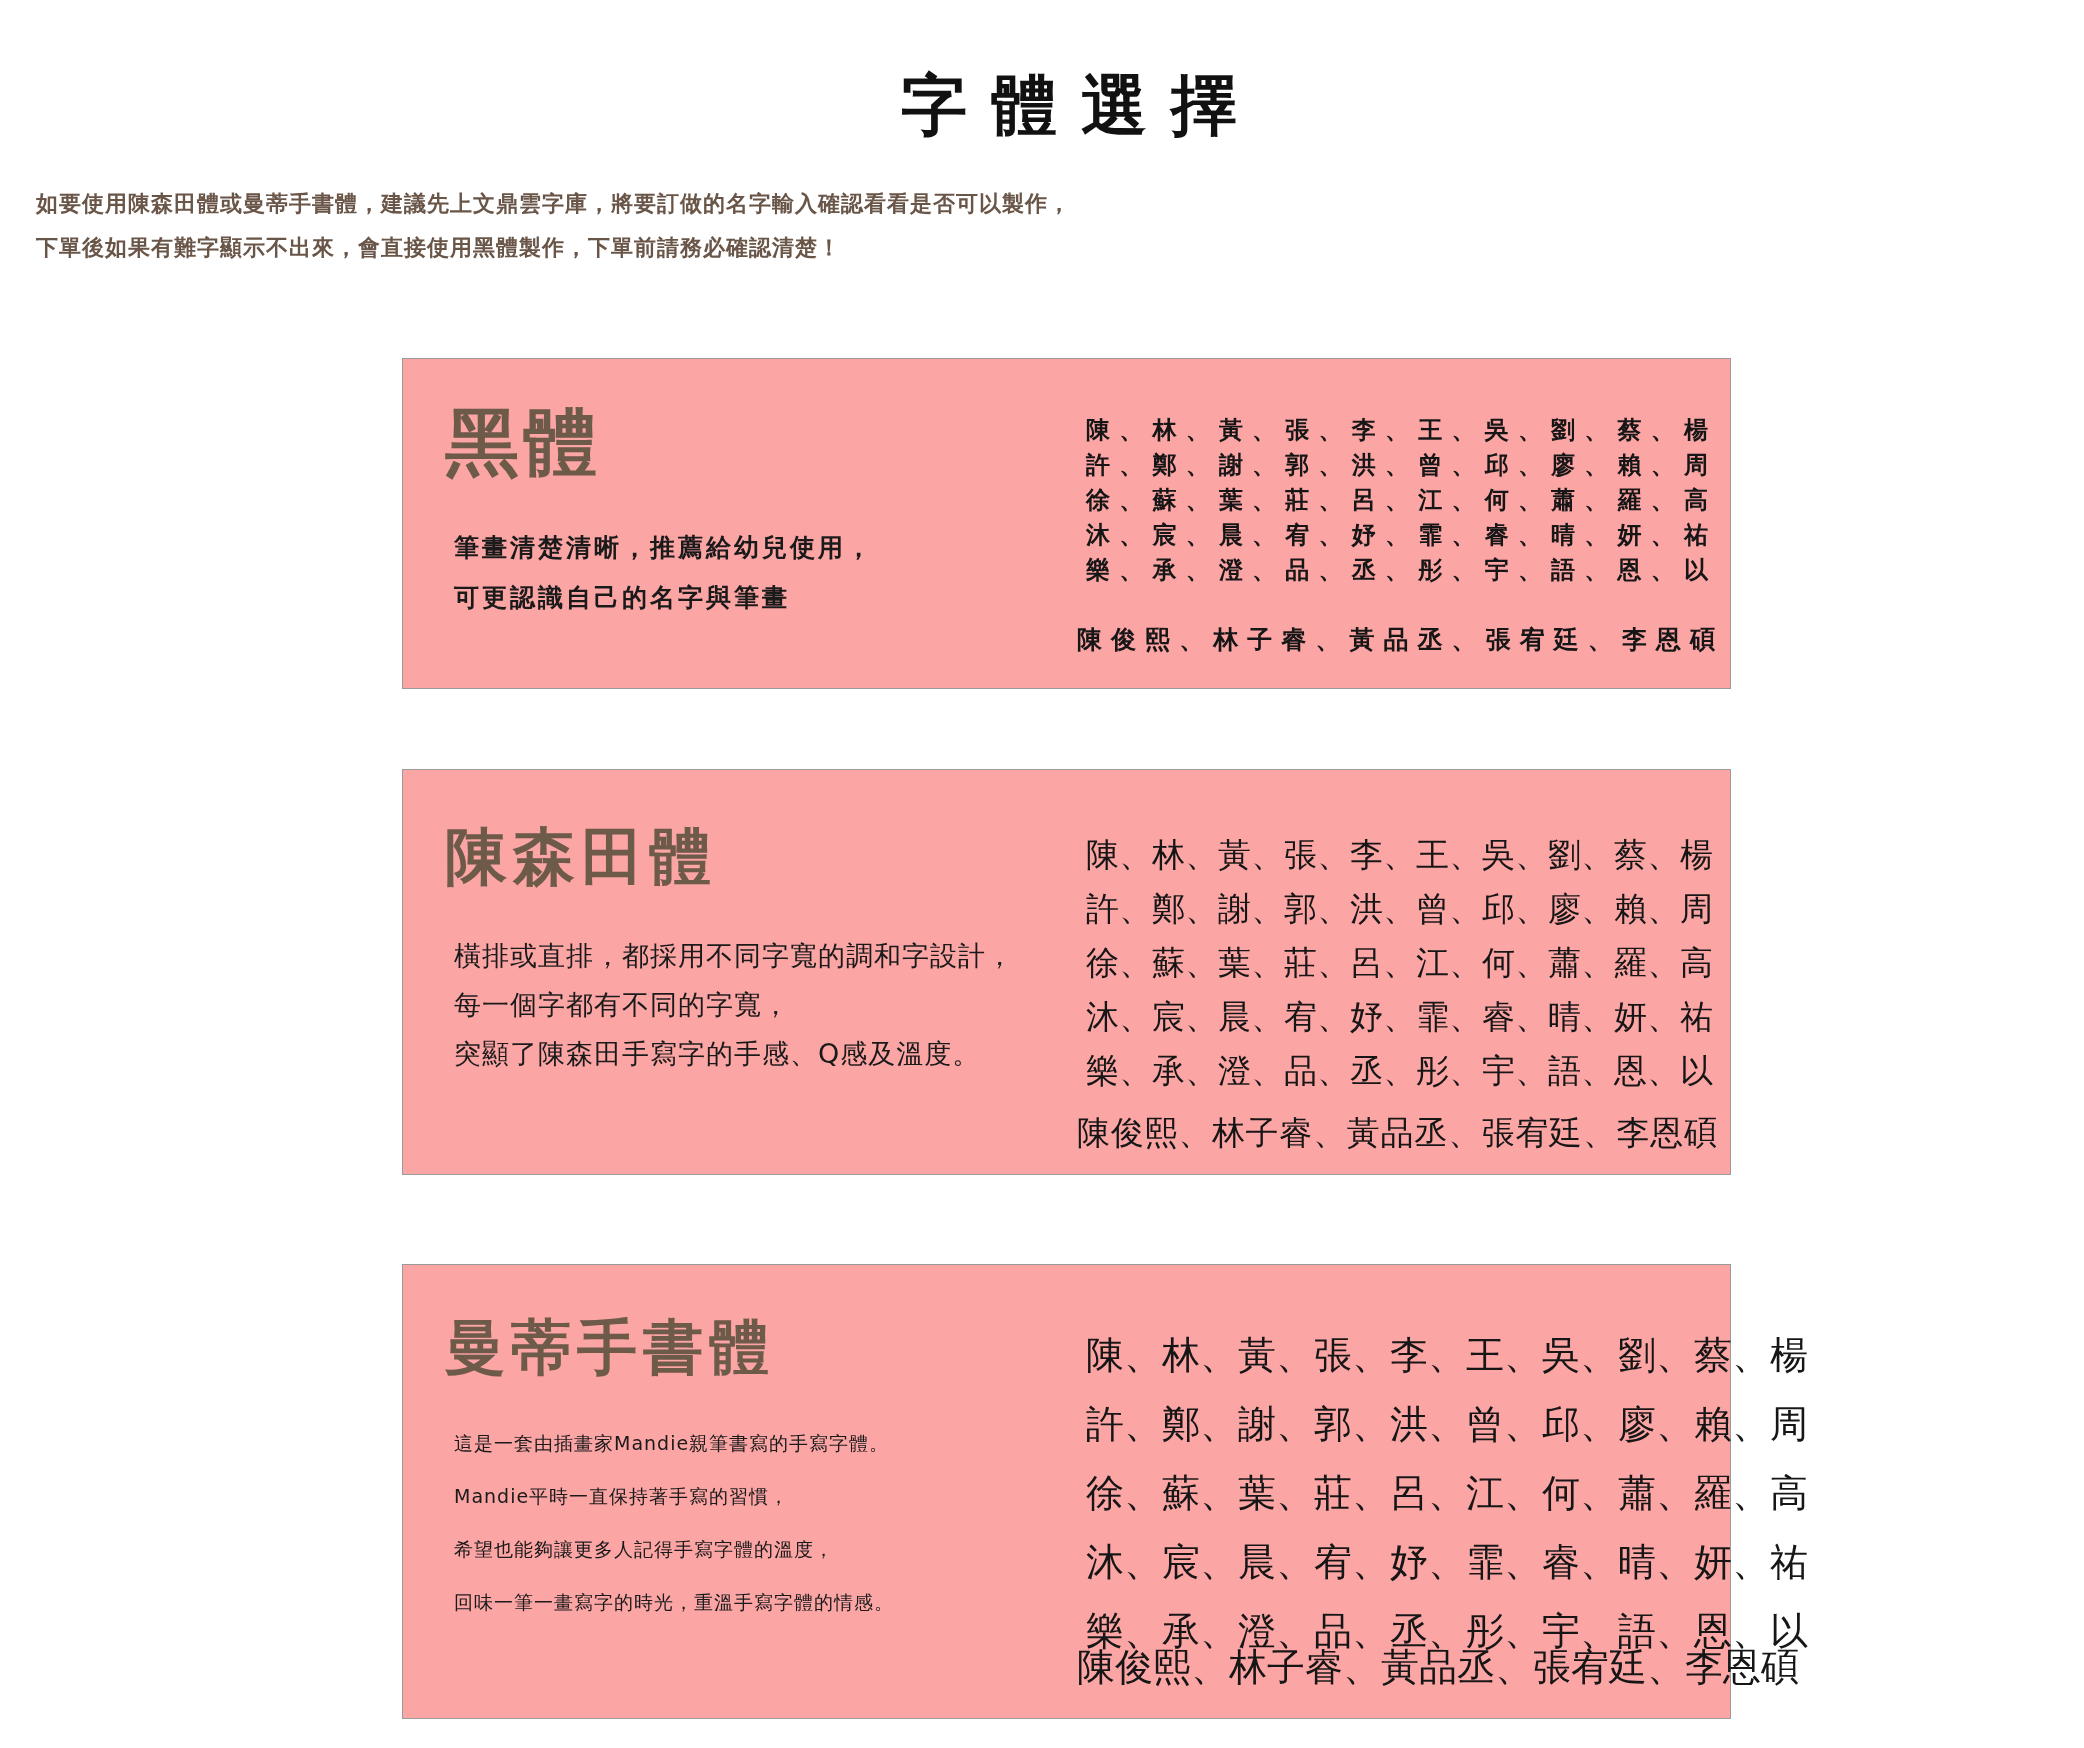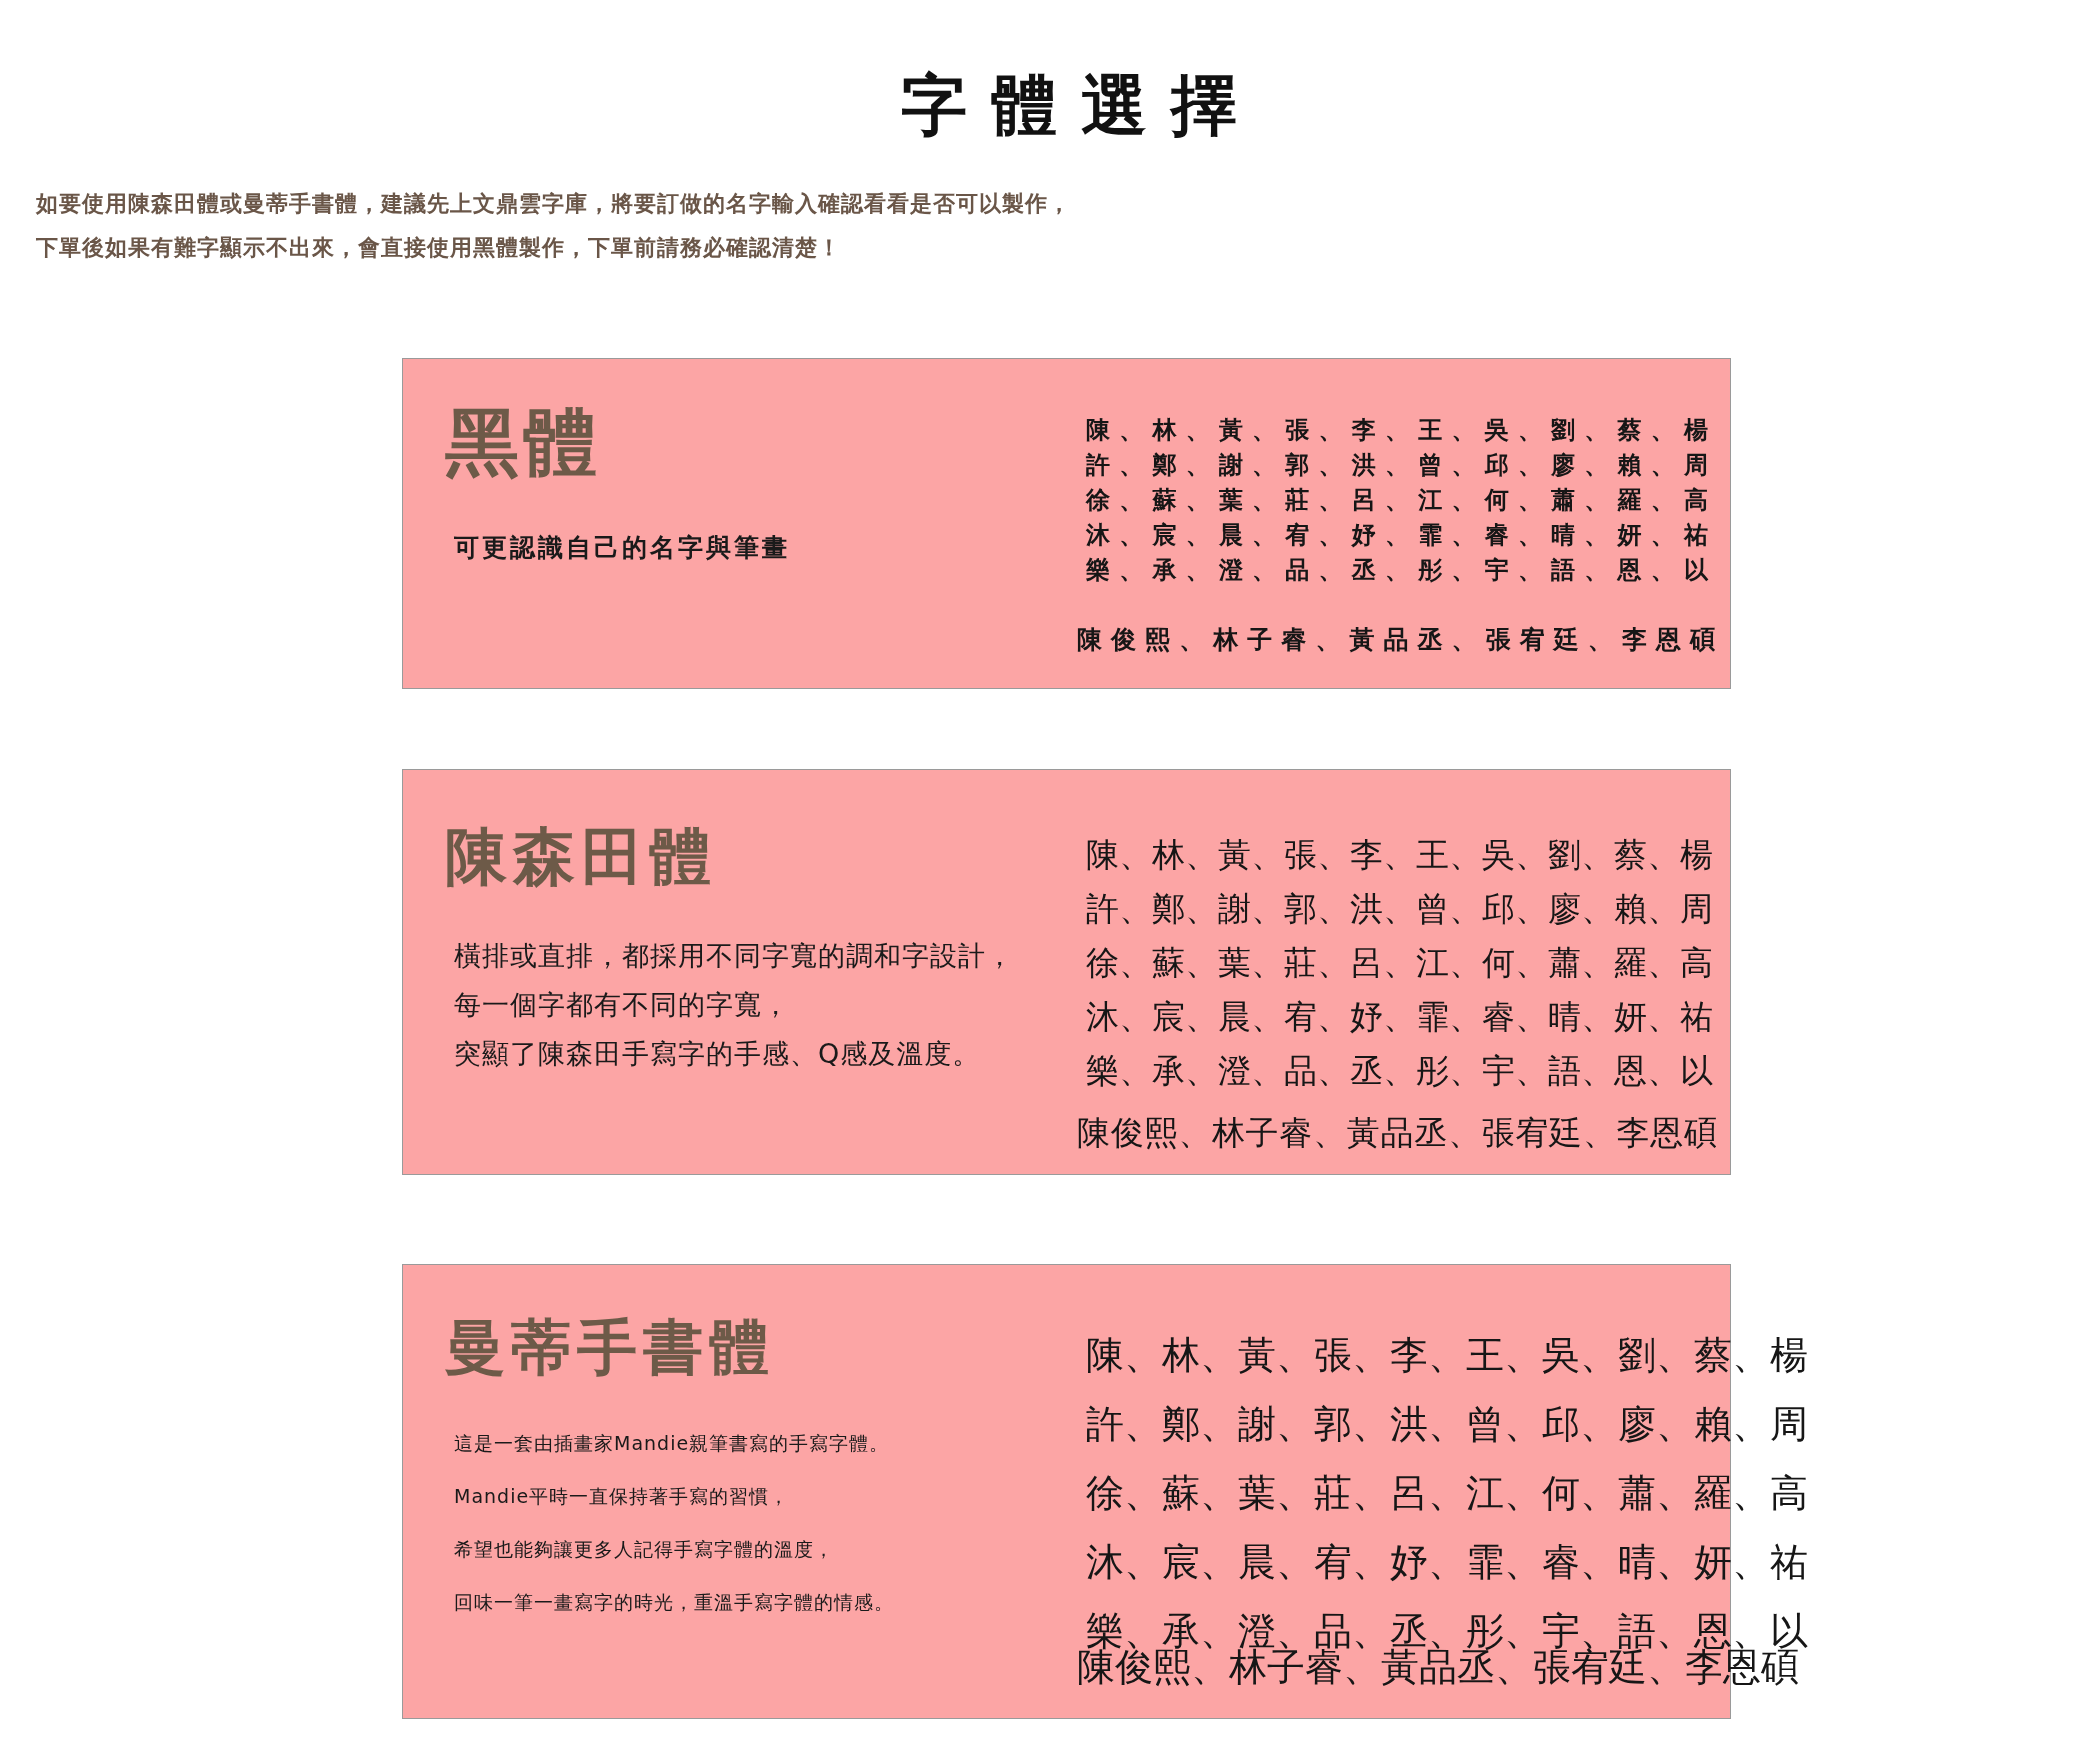--- a/index.html
+++ b/index.html
@@ -125,20 +125,21 @@
 <h1 class="page-title">字體選擇</h1>
 
 <div class="page-subtitle">
   <div>如要使用陳森田體或曼蒂手書體，建議先上文鼎雲字庫，將要訂做的名字輸入確認看看是否可以製作，</div>
   <div>下單後如果有難字顯示不出來，會直接使用黑體製作，下單前請務必確認清楚！</div>
 </div>
 
 <section class="card card-1">
   <h2 class="card-title">黑體</h2>
   <div class="card-desc">
+    <div>筆畫清楚清晰，推薦給幼兒使用，</div>
     <div>可更認識自己的名字與筆畫</div>
   </div>
   <div class="samples">
     <div class="sample-row">陳、林、黃、張、李、王、吳、劉、蔡、楊</div>
     <div class="sample-row">許、鄭、謝、郭、洪、曾、邱、廖、賴、周</div>
     <div class="sample-row">徐、蘇、葉、莊、呂、江、何、蕭、羅、高</div>
     <div class="sample-row">沐、宸、晨、宥、妤、霏、睿、晴、妍、祐</div>
     <div class="sample-row">樂、承、澄、品、丞、彤、宇、語、恩、以</div>
   </div>
   <div class="sample-names">陳俊熙、林子睿、黃品丞、張宥廷、李恩碩</div>

